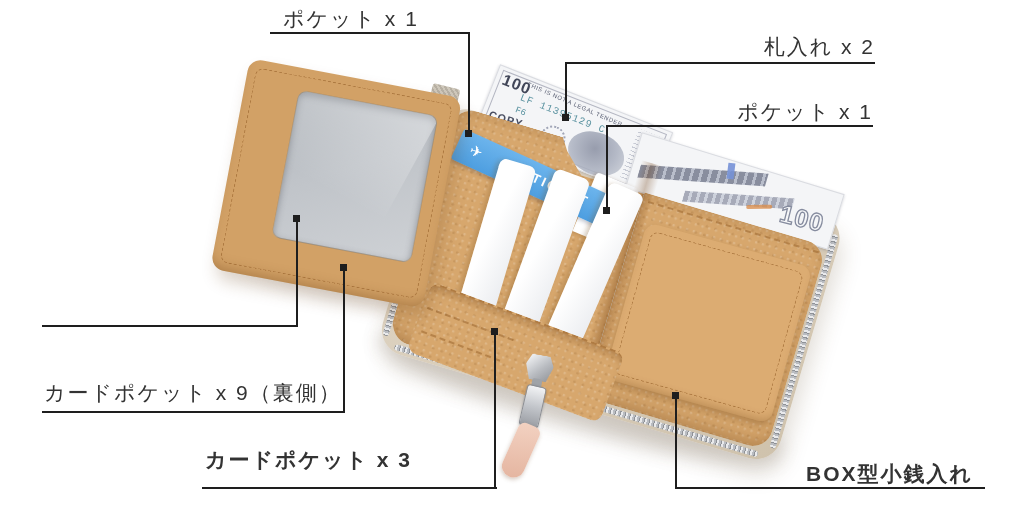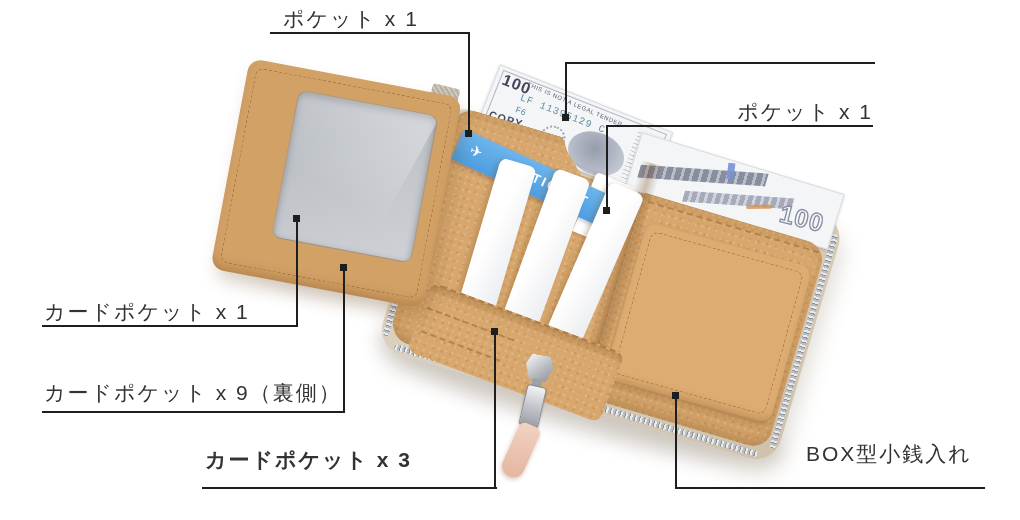--- a/index.html
+++ b/index.html
@@ -204,42 +204,42 @@
     <div id="bail"></div>
     <div id="mtab"></div>
     <div id="ltab"></div>
   </div>
 
   <div class="label" style="left:283px;top:5px;">ポケット x 1</div>
   <div class="lh" style="left:270px;top:32px;width:200px;"></div>
   <div class="lv" style="left:468px;top:32px;height:101px;"></div>
   <div class="dot" style="left:465px;top:130px;"></div>
 
+  <div class="label" style="right:145px;top:33px;">札入れ x 2</div>
   <div class="lh" style="left:565px;top:62px;width:310px;"></div>
   <div class="lv" style="left:565px;top:62px;height:54px;"></div>
   <div class="dot" style="left:562px;top:114px;"></div>
 
   <div class="label" style="right:147px;top:98px;">ポケット x 1</div>
   <div class="lh" style="left:606px;top:125px;width:267px;"></div>
   <div class="lv" style="left:606px;top:125px;height:84px;"></div>
   <div class="dot" style="left:603px;top:207px;"></div>
 
-  <div class="label" style="left:44px;top:298px;">カードポケット x 1</div>
   <div class="lh" style="left:42px;top:325px;width:256px;"></div>
   <div class="lv" style="left:296px;top:219px;height:106px;"></div>
   <div class="dot" style="left:293px;top:215px;"></div>
 
   <div class="label" style="left:44px;top:379px;">カードポケット x 9（裏側）</div>
   <div class="lh" style="left:42px;top:411px;width:303px;"></div>
   <div class="lv" style="left:343px;top:268px;height:143px;"></div>
   <div class="dot" style="left:340px;top:264px;"></div>
 
   <div class="label" style="left:205px;top:446px;font-weight:bold;">カードポケット x 3</div>
   <div class="lh" style="left:202px;top:487px;width:295px;"></div>
   <div class="lv" style="left:494px;top:332px;height:155px;"></div>
   <div class="dot" style="left:491px;top:328px;"></div>
 
-  <div class="label" style="left:806px;top:440px;">BOX型小銭入れ</div>
+  <div class="label" style="left:806px;top:460px;font-weight:bold;">BOX型小銭入れ</div>
   <div class="lh" style="left:675px;top:487px;width:310px;"></div>
   <div class="lv" style="left:675px;top:396px;height:91px;"></div>
   <div class="dot" style="left:672px;top:392px;"></div>
 
 </div>
 
 </body></html>

